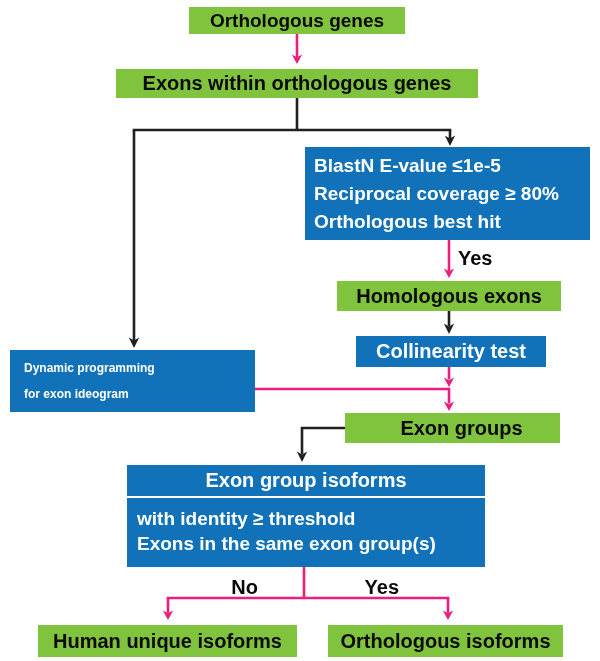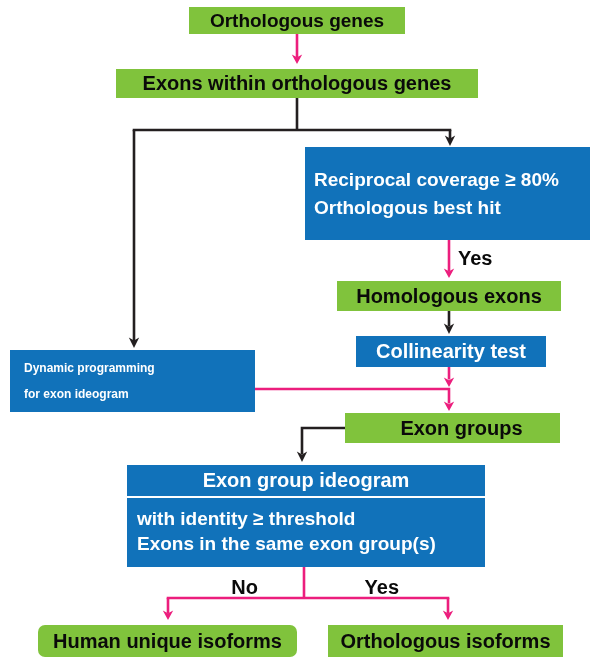--- a/index.html
+++ b/index.html
@@ -92,20 +92,21 @@
 
   <div class="node green" id="node-orthologous-genes" style="left:189px;top:7px;width:216px;height:27px;">
     <span>Orthologous genes</span>
   </div>
 
   <div class="node green" style="left:116px;top:69px;width:362px;height:29px;">
     <span>Exons within orthologous genes</span>
   </div>
 
   <div class="node blue multiline" id="node-blastn" style="left:305px;top:147px;width:285px;height:93px;">
+    <span>BlastN E-value ≤1e-5</span>
     <span>Reciprocal coverage ≥ 80%</span>
     <span>Orthologous best hit</span>
   </div>
 
   <div class="edge-label" style="left:458px;top:247px;">Yes</div>
 
   <div class="node green" style="left:337px;top:281px;width:224px;height:30px;">
     <span>Homologous exons</span>
   </div>
 
@@ -116,32 +117,32 @@
   <div class="node blue multiline" id="node-dynamic" style="left:10px;top:350px;width:245px;height:62px;">
     <span>Dynamic programming</span>
     <span>for exon ideogram</span>
   </div>
 
   <div class="node green" style="left:345px;top:413px;width:215px;height:30px;padding-left:18px;">
     <span>Exon groups</span>
   </div>
 
   <div class="node blue" id="node-ideogram" style="left:127px;top:465px;width:358px;height:102px;">
-    <span id="ideogram-title">Exon group ideogram</span>
+    <span id="ideogram-title">Exon group isoforms</span>
     <div id="ideogram-divider"></div>
     <div id="ideogram-body">
       <span>with identity ≥ threshold</span>
       <span>Exons in the same exon group(s)</span>
     </div>
   </div>
 
   <div class="edge-label" style="left:218px;top:576px;width:40px;">No</div>
   <div class="edge-label" style="left:357px;top:576px;width:42px;">Yes</div>
 
-  <div class="node green" style="left:38px;top:625px;width:259px;height:32px;border-radius:7px;">
+  <div class="node green" style="left:38px;top:625px;width:259px;height:32px;">
     <span>Human unique isoforms</span>
   </div>
 
   <div class="node green" style="left:328px;top:625px;width:235px;height:32px;">
     <span>Orthologous isoforms</span>
   </div>
 
 </div>
 
 </body></html>

